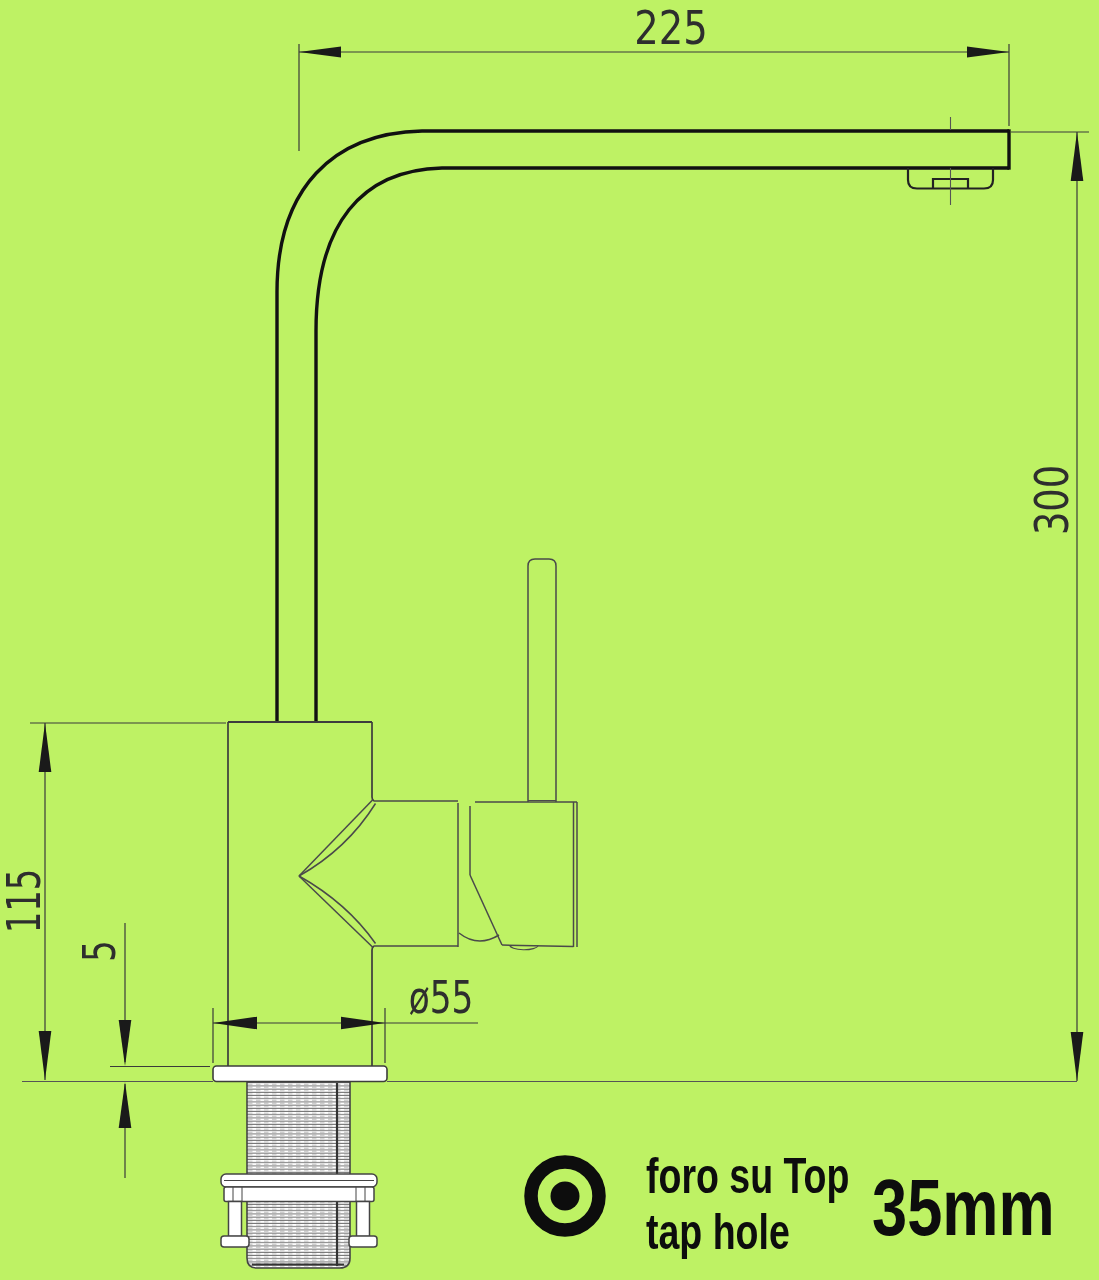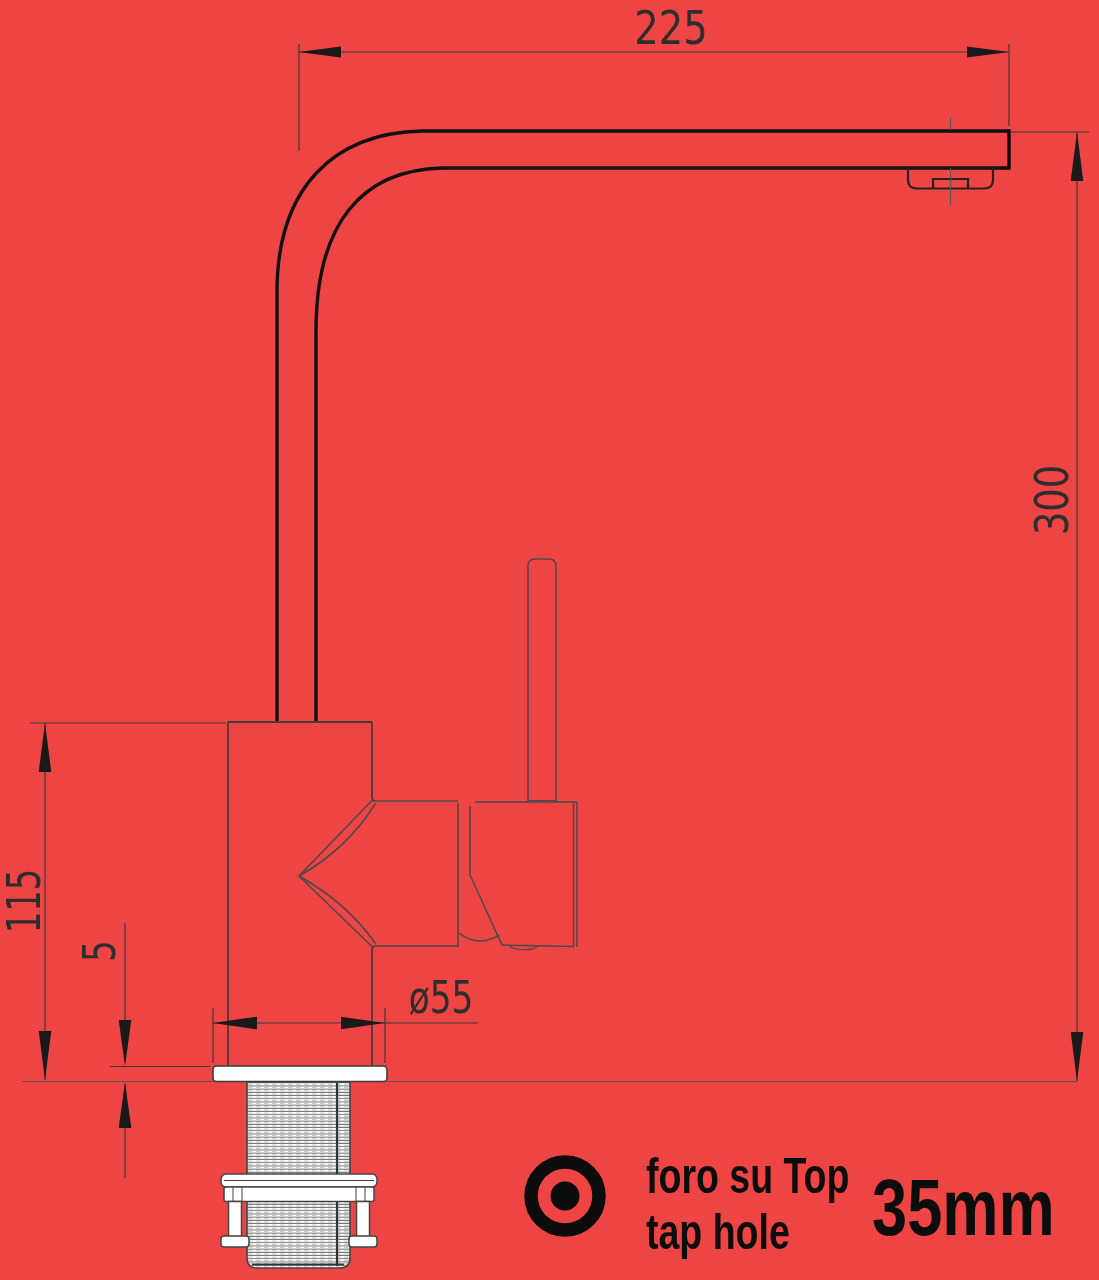--- a/index.html
+++ b/index.html
@@ -1,19 +1,19 @@
 <!DOCTYPE html>
 <html><head>
 <meta charset="utf-8">
 <style>
   html,body{margin:0;padding:0;background:#ffffff;}
   .stage{
     position:relative;
     width:1099px;height:1280px;
-    background:#ef4444;
+    background:#bef264;
     overflow:hidden;
     font-family:"Liberation Sans",sans-serif;
   }
   .stage svg.drawing{position:absolute;left:0;top:0;}
   
   .dim-label{
     position:absolute;
     display:flex;align-items:center;justify-content:center;
     font-family:"DejaVu Sans",sans-serif;
     font-weight:400;

